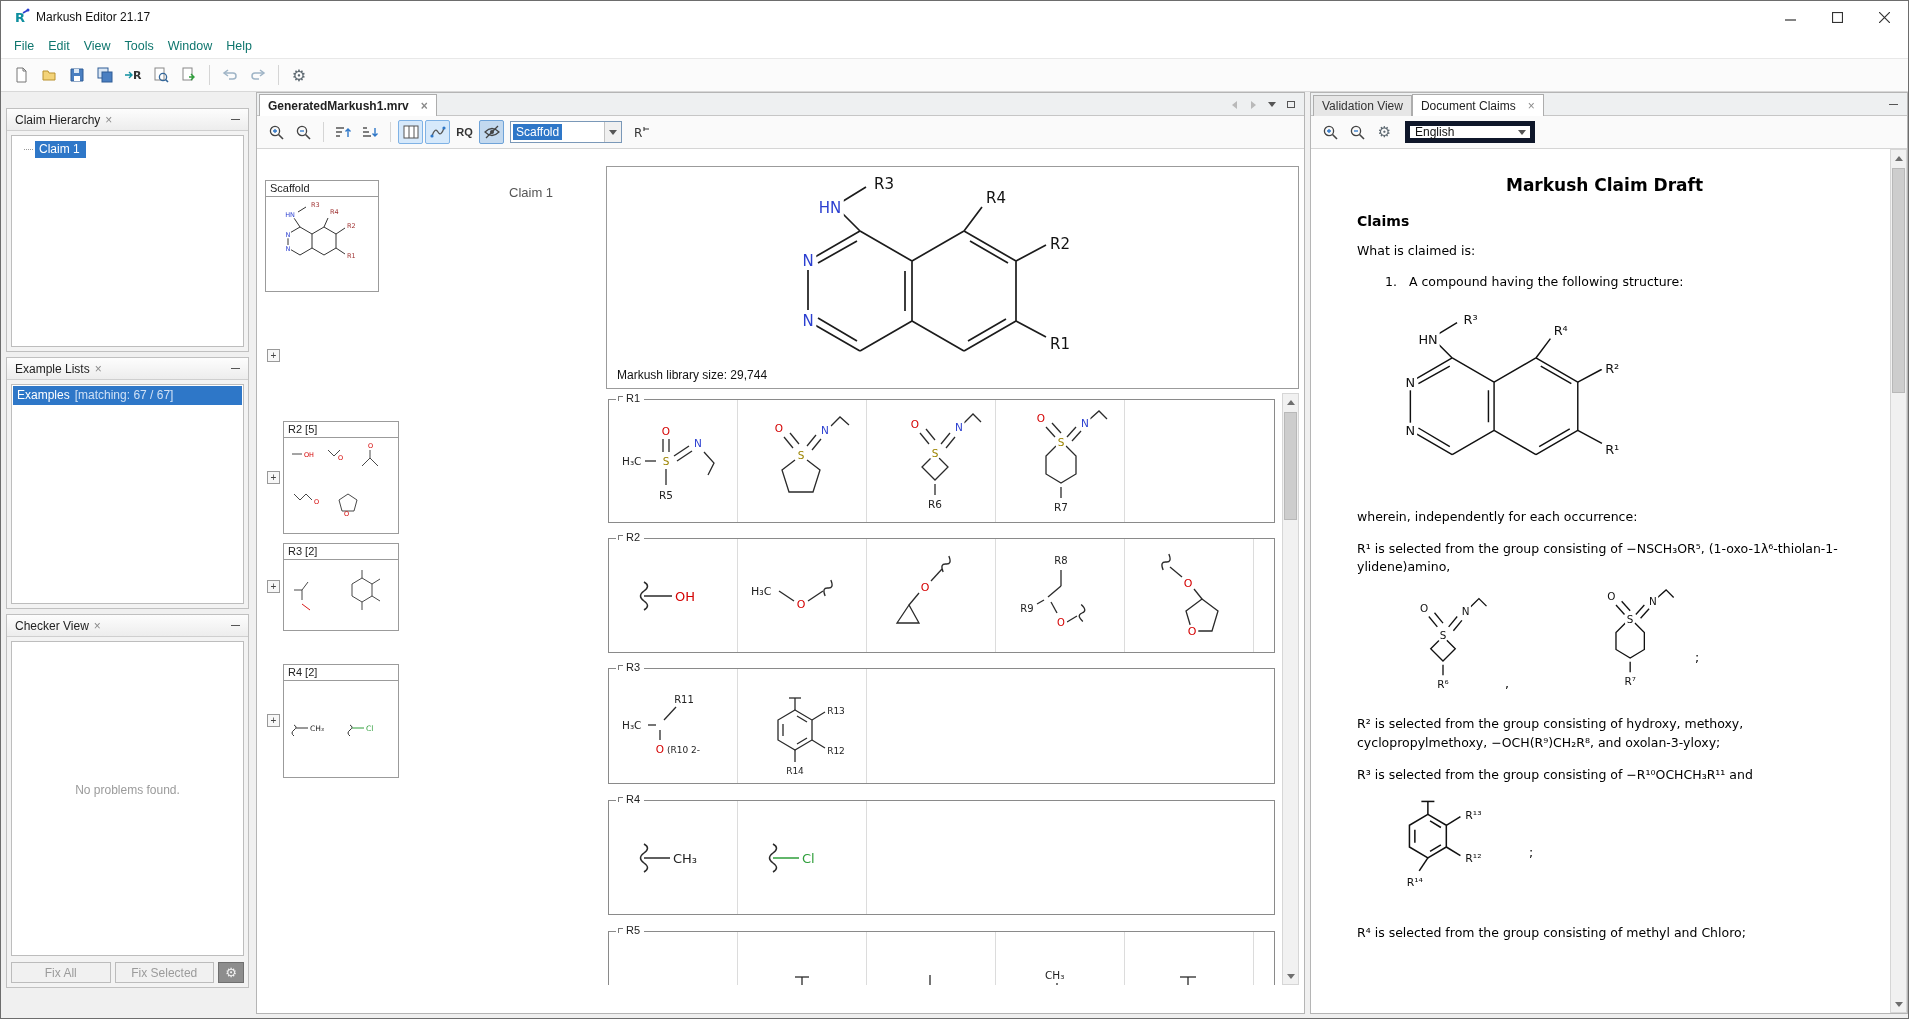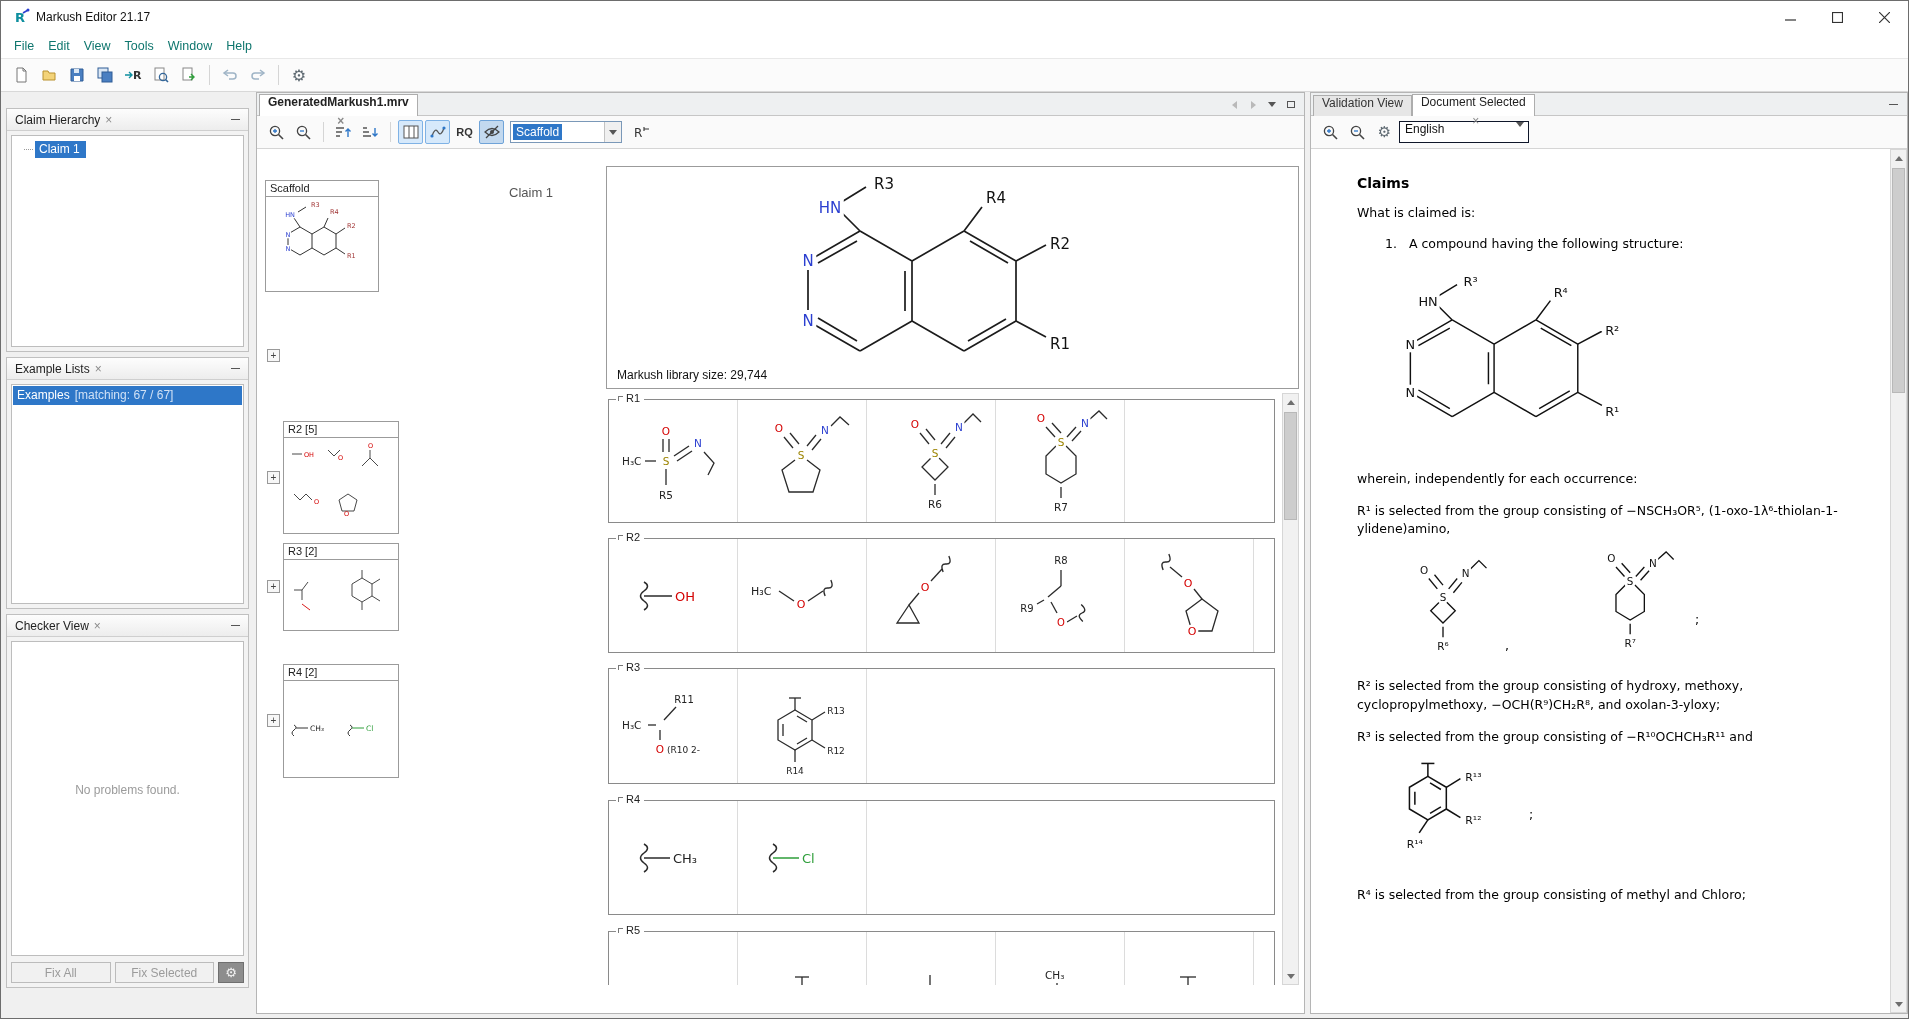--- a/index.html
+++ b/index.html
@@ -38,38 +38,38 @@
 .exrow{margin:1px;background:#2e77c8;color:#fff;padding:2px 4px 3px;font-size:12px;display:flex;gap:5px;white-space:nowrap;}
 .exdetail{color:#cfe0f5;}
 .emptymsg{position:absolute;top:45%;width:100%;text-align:center;color:#9b9b9b;font-size:12px;}
 .checker-btns{display:flex;gap:4px;padding:2px 4px 4px;align-items:center;flex:none;}
 .dbtn{flex:1;height:21px;background:#f1f1f1;border:1px solid #bcbcbc;color:#9b9b9b;font-size:12px;display:flex;align-items:center;justify-content:center;}
 .gearbtn{width:26px;height:21px;background:#8d8d8d;border:1px solid #6f6f6f;color:#f2f2f2;display:flex;align-items:center;justify-content:center;font-size:13px;}
 
 .editor{width:1049px;display:flex;flex-direction:column;border:1px solid #b5b5b5;background:#fff;}
 .preview{flex:1;display:flex;flex-direction:column;border:1px solid #b5b5b5;background:#fff;}
 .tabstrip{height:23px;background:#eef0f1;border-bottom:1px solid #c6c6c6;display:flex;align-items:flex-end;padding-left:2px;flex:none;}
-.tab{height:22px;display:flex;align-items:center;padding:0 8px;background:#fff;border:1px solid #adadad;border-bottom:none;font-size:12px;font-weight:bold;color:#222;gap:7px;position:relative;top:1px;flex-direction:column;}
+.tab{height:22px;display:flex;align-items:center;padding:0 8px;background:#fff;border:1px solid #adadad;border-bottom:none;font-size:12px;font-weight:bold;color:#222;gap:7px;position:relative;top:1px;}
 .tab.inactive{background:#e6e6e6;font-weight:normal;color:#333;top:1px;height:21px;}
 .strip-icons{margin-left:auto;display:flex;align-items:center;gap:3px;padding:0 5px 3px 0;}
 .mini{width:16px;height:15px;display:flex;align-items:center;justify-content:center;}
 .tri-l{width:0;height:0;border:4px solid transparent;border-right:5px solid #b9b9b9;border-left:none;}
 .tri-r{width:0;height:0;border:4px solid transparent;border-left:5px solid #b9b9b9;border-right:none;}
 .tri-d{width:0;height:0;border:4px solid transparent;border-top:5px solid #555;border-bottom:none;}
 .boxico{width:8px;height:7px;border:1px solid #555;}
 .edtoolbar{height:33px;display:flex;align-items:center;gap:2px;padding:0 7px;background:#fafafa;border-bottom:1px solid #d5d5d5;flex:none;}
 .tg{width:25px;height:24px;display:flex;align-items:center;justify-content:center;border:1px solid transparent;border-radius:2px;}
 .tg.active{background:#d6e9fb;border-color:#7fb2e5;}
 .tg.pressed{background:#c3d9ef;border-color:#6fa3d8;}
 .rqtxt{font-size:11px;font-weight:bold;color:#333;}
 .combo{width:112px;height:22px;border:1px solid #7a98b8;background:#fff;display:flex;align-items:stretch;margin:0 4px;}
 .combo .val{flex:1;font-size:12px;display:flex;align-items:center;}
 .combo .val span{background:#2e77c8;color:#fff;padding:1px 3px;margin-left:2px;}
 .combo .arrow{width:17px;border-left:1px solid #c3c3c3;background:#f0f0f0;display:flex;align-items:center;justify-content:center;}
-.combo2{width:130px;height:22px;border:1px solid #0f172a;background:#fff;display:flex;align-items:flex-start;}
+.combo2{width:130px;height:22px;border:5px solid #0f172a;background:#fff;display:flex;align-items:center;margin-left:6px;}
 .combo2 .val{flex:1;font-size:12px;display:flex;align-items:center;padding-left:5px;color:#111;}
 .combo2 .arrow{width:17px;display:flex;align-items:center;justify-content:center;}
 .edbody{flex:1;position:relative;background:#fff;overflow:hidden;}
 
 .thumbbox{position:absolute;border:1px solid #9b9b9b;background:#fff;}
 .tlabel{height:16px;border-bottom:1px solid #9b9b9b;font-size:11px;padding:1px 4px;background:#fff;color:#222;}
 .exp{position:absolute;width:13px;height:13px;border:1px solid #999;background:#f7f7f7;color:#444;text-align:center;}
 .exp::before{content:"+";font-size:10px;line-height:11px;display:block;}
 .claimlabel{position:absolute;left:252px;top:36px;font-size:13px;color:#555;}
 .canvasbox{position:absolute;left:349px;top:17px;right:5px;height:223px;border:1px solid #9b9b9b;background:#fff;}
@@ -751,21 +751,21 @@
     </div>
 
     <div class="vsplit"></div>
 
     <div class="preview">
       <div class="tabstrip">
         <div class="tab inactive">
           <span>Validation View</span>
         </div>
         <div class="tab" style="font-weight:normal;">
-          <span>Document Selected</span>
+          <span>Document Claims</span>
           <span class="closex"></span>
         </div>
         <div class="strip-icons">
           <span class="collapse">
               <i></i>
             </span>
         </div>
       </div>
 
       <div class="edtoolbar">
@@ -789,20 +789,21 @@
         <div class="combo2">
           <div class="val">English</div>
           <div class="arrow">
               <span class="tri-d"></span>
             </div>
         </div>
       </div>
 
       <div class="docarea">
         <div class="docpage">
+          <div class="doc-title">Markush Claim Draft</div>
           <div class="doc-h">Claims</div>
           <div class="doc-p">What is claimed is:</div>
           <div class="doc-li">
             <span>1.</span>
             <span>A compound having the following structure:</span>
           </div>
 
           <div class="structblock">
             <svg width="330" height="192" viewBox="80 -8 410 224">
               <g stroke="#111" stroke-width="1.8" fill="none">

